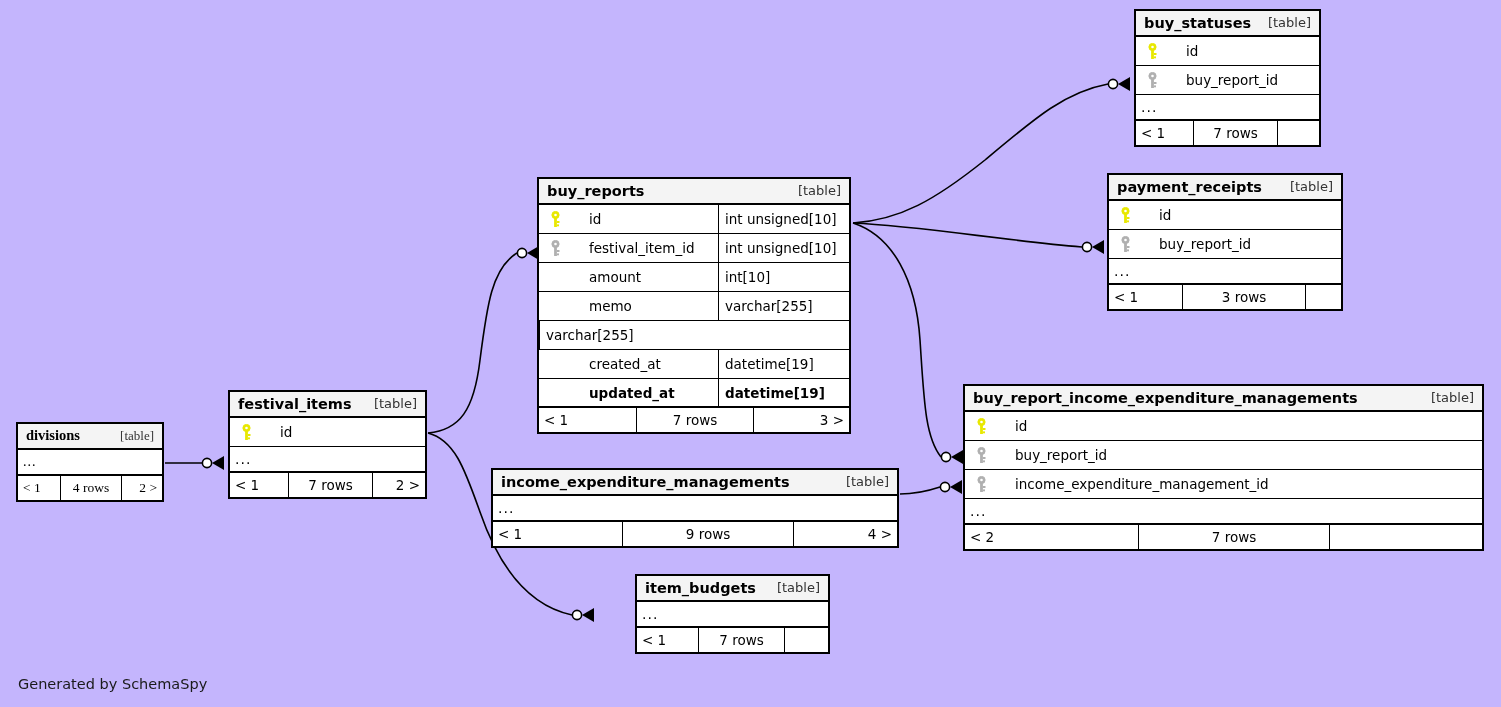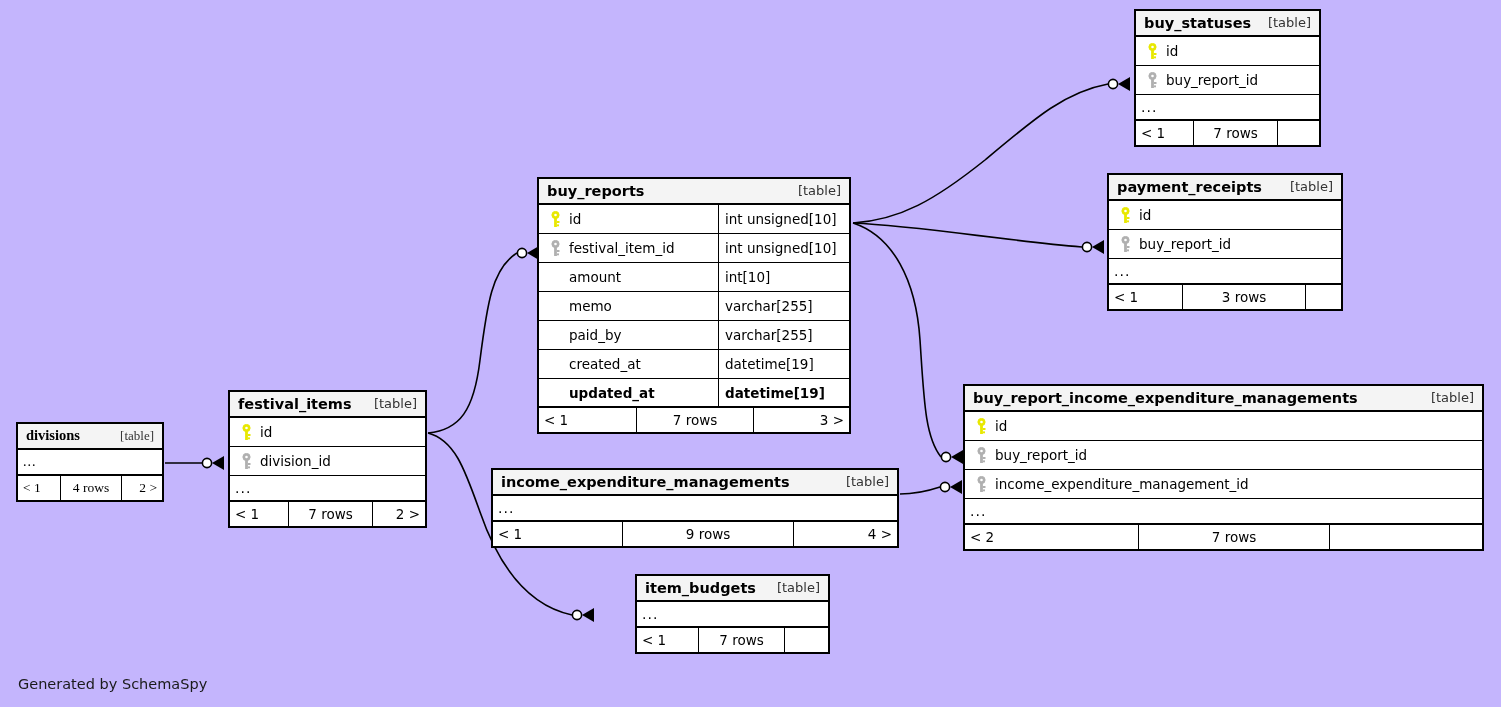--- a/index.html
+++ b/index.html
@@ -63,20 +63,21 @@
   }
   .tbl-row.last-row { border-bottom: 2px solid #000000; font-weight: bold; }
   .col-name {
     display: flex;
     align-items: center;
     flex: 1 1 auto;
     padding-left: 6px;
     font-size: 13.5px;
     white-space: nowrap;
     overflow: hidden;
+    gap: 20px;
   }
   .col-type {
     display: flex;
     align-items: center;
     border-left: 1px solid #000000;
     padding-left: 6px;
     font-size: 13.5px;
     white-space: nowrap;
     box-sizing: border-box;
   }
@@ -293,24 +294,20 @@
           <span class="col-type" style="width:131px">int[10]</span>
         </div>
         <div class="tbl-row">
           <span class="col-name">
             <span class="keyslot"></span>
             <span class="colname-text">memo</span>
           </span>
           <span class="col-type" style="width:131px">varchar[255]</span>
         </div>
         <div class="tbl-row">
-          <span class="col-name">
-            <span class="keyslot"></span>
-            <span class="colname-text">paid_by</span>
-          </span>
           <span class="col-type" style="width:131px">varchar[255]</span>
         </div>
         <div class="tbl-row">
           <span class="col-name">
             <span class="keyslot"></span>
             <span class="colname-text">created_at</span>
           </span>
           <span class="col-type" style="width:131px">datetime[19]</span>
         </div>
         <div class="tbl-row last-row">
@@ -402,34 +399,20 @@
             <span class="keyslot">
               <svg width="11" height="17" viewBox="0 0 11 17">
                 <circle cx="5.5" cy="4" r="3.6" fill="#e8e800" stroke="#e8e800" stroke-width="1"></circle>
                 <circle cx="5.5" cy="4" r="1.3" fill="#ffffff"></circle>
                 <rect x="4.1" y="6.5" width="2.8" height="9.5" fill="#e8e800"></rect>
                 <rect x="6.9" y="10" width="2.6" height="2" fill="#e8e800"></rect>
                 <rect x="6.9" y="13.4" width="2.1" height="1.9" fill="#e8e800"></rect>
               </svg>
             </span>
             <span class="colname-text">id</span>
-          </span>
-        </div>
-        <div class="tbl-row">
-          <span class="col-name">
-            <span class="keyslot">
-              <svg width="11" height="17" viewBox="0 0 11 17">
-                <circle cx="5.5" cy="4" r="3.6" fill="#b0b0b0" stroke="#b0b0b0" stroke-width="1"></circle>
-                <circle cx="5.5" cy="4" r="1.3" fill="#ffffff"></circle>
-                <rect x="4.1" y="6.5" width="2.8" height="9.5" fill="#b0b0b0"></rect>
-                <rect x="6.9" y="10" width="2.6" height="2" fill="#b0b0b0"></rect>
-                <rect x="6.9" y="13.4" width="2.1" height="1.9" fill="#b0b0b0"></rect>
-              </svg>
-            </span>
-            <span class="colname-text">division_id</span>
           </span>
         </div>
         <div class="ellipsis-row">...</div>
         <div class="footer-row">
           <span class="foot-cell foot-left" style="width:58px">&lt; 1</span>
           <span class="foot-cell foot-mid" style="width:85px">7 rows</span>
           <span class="foot-cell foot-right" style="flex:1 1 auto">2 &gt;</span>
         </div>
       </div>
       <div class="table-box" style="left: 16px; top: 422px; width: 148px; font-family: Liberation Serif, serif;">

